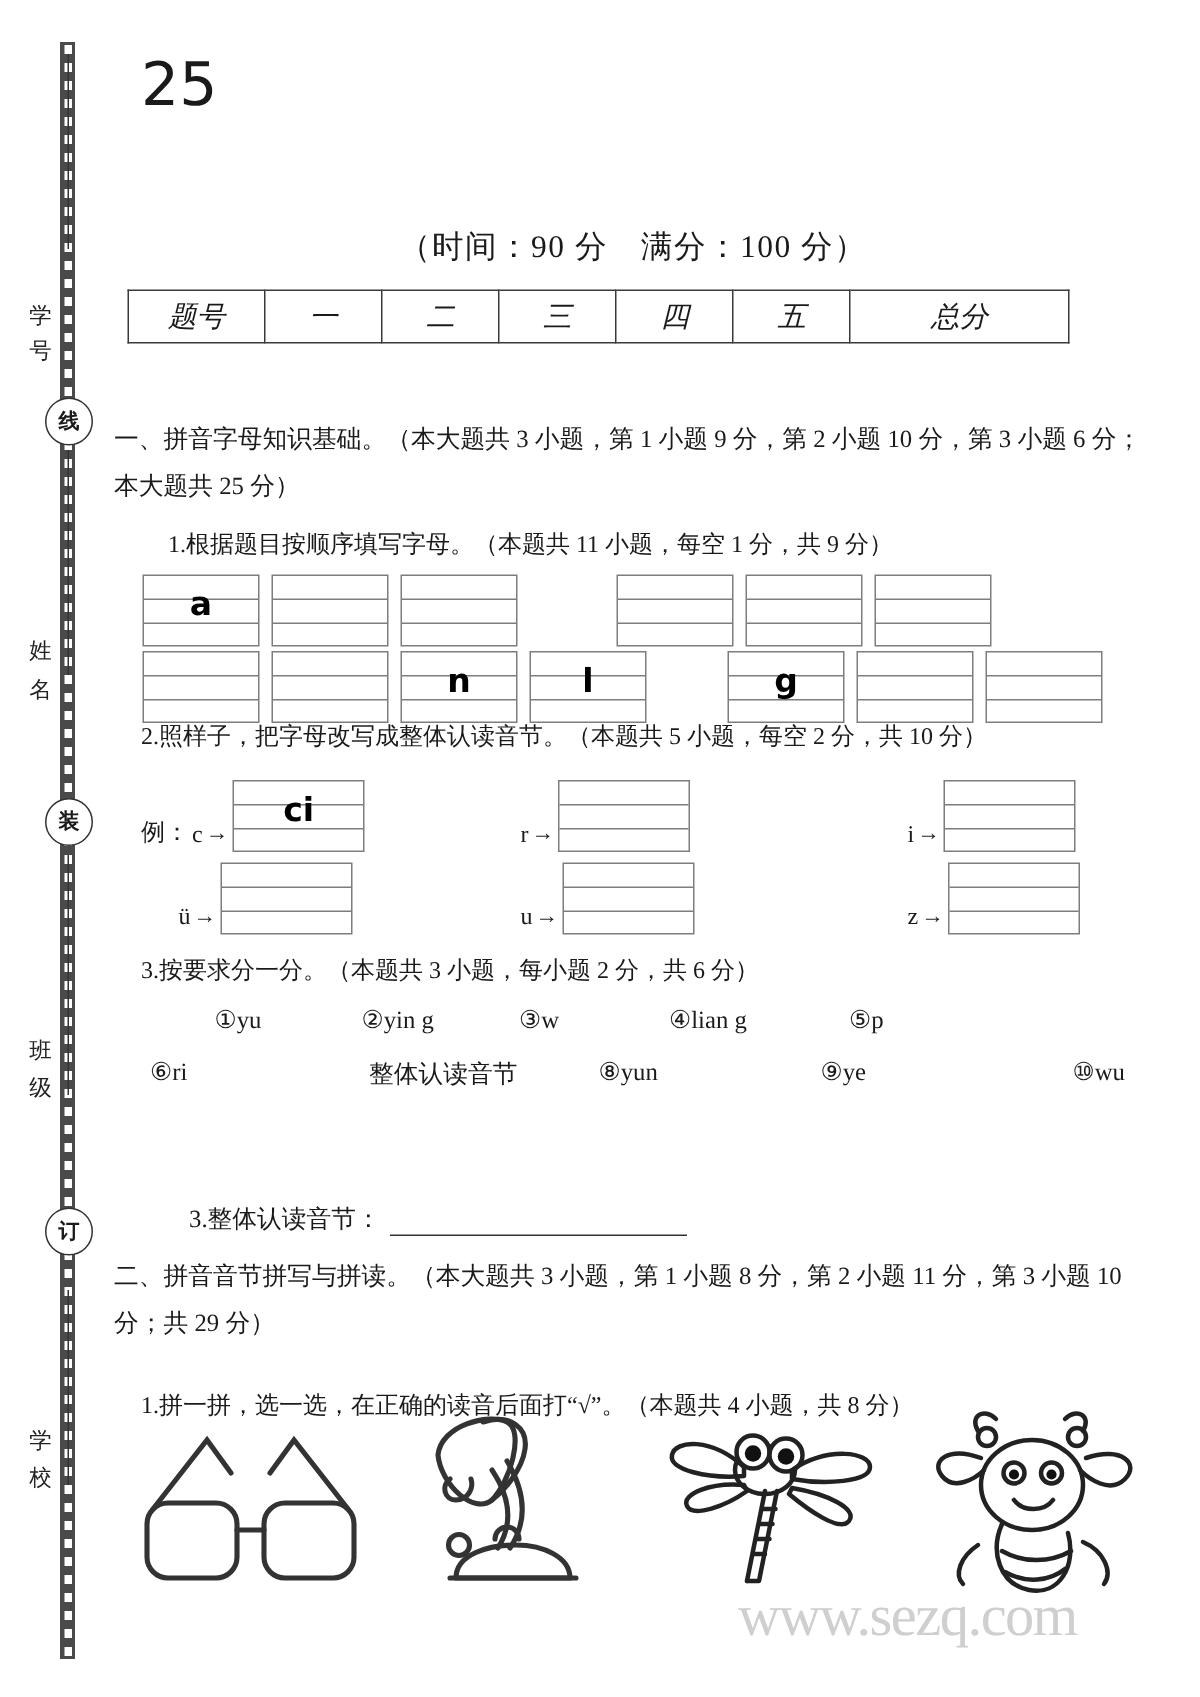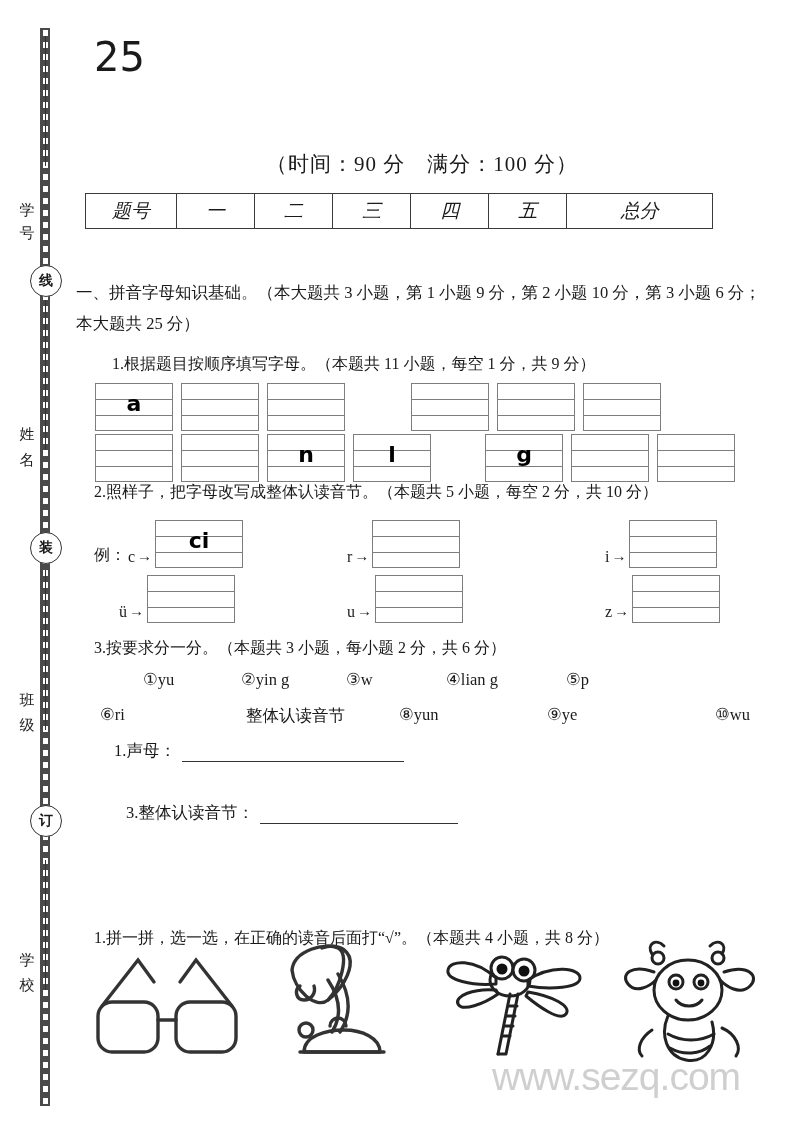--- a/index.html
+++ b/index.html
@@ -65,21 +65,21 @@
 
   .ans-line{position:absolute;font-size:16.5px;display:flex;align-items:flex-end;}
   .ans-line .rule{border-bottom:1.4px solid #333;display:inline-block;
                   margin-left:6px;height:17px;}
 
   
   #pics{position:absolute;left:20px;top:938px;width:690px;height:140px;}
   #pics svg{position:absolute;}
 
   #watermark{position:absolute;left:420px;top:1055px;font-size:39px;
-             color:#cfcfcf;font-family:Liberation Sans, sans-serif;
+             color:#cfcfcf;font-family:Liberation Serif, serif;
              letter-spacing:-1px;text-align:right;}
 </style>
 </head>
 <body>
 
 <div id="binding">
   <div class="bind-rail"></div>
 
   <div class="bind-seg" style="top:36px;height:130px;"></div>
   <div class="bind-seg" style="top:300px;height:150px;"></div>
@@ -262,29 +262,26 @@
     <span>⑤p</span>
   </div>
   <div class="syl-row" style="left:28px;top:705px;gap:48px;">
     <span style="width:98px;">⑥ri</span>
     <span style="width:105px;">整体认读音节</span>
     <span style="width:100px;">⑧yun</span>
     <span style="width:120px;">⑨ye</span>
     <span>⑩wu</span>
   </div>
 
-  <div class="ans-line" style="left:42px;top:740px;">
-    <span>1.声母：</span>
-    <span class="rule" style="width:222px;"></span>
-  </div>
   <div class="ans-line" style="left:54px;top:802px;">
     <span>3.整体认读音节：</span>
     <span class="rule" style="width:198px;"></span>
   </div>
 
+  <div class="sec-head" style="left:4px;top:836px;">二、拼音音节拼写与拼读。（本大题共 3 小题，第 1 小题 8 分，第 2 小题 11 分，第 3 小题 10 分；共 29 分）</div>
 
   <div class="q-head" style="left:22px;top:924px;">1.拼一拼，选一选，在正确的读音后面打“√”。（本题共 4 小题，共 8 分）</div>
 
   <div id="pics">
 
     <svg style="left:0px;top:6px;" width="190" height="120" viewBox="0 0 190 120">
       <g fill="none" stroke="#333" stroke-width="3.4" stroke-linecap="round">
         <rect x="6" y="58" width="60" height="50" rx="14"></rect>
         <rect x="84" y="58" width="60" height="50" rx="14"></rect>
         <path d="M66 76 h18"></path>

